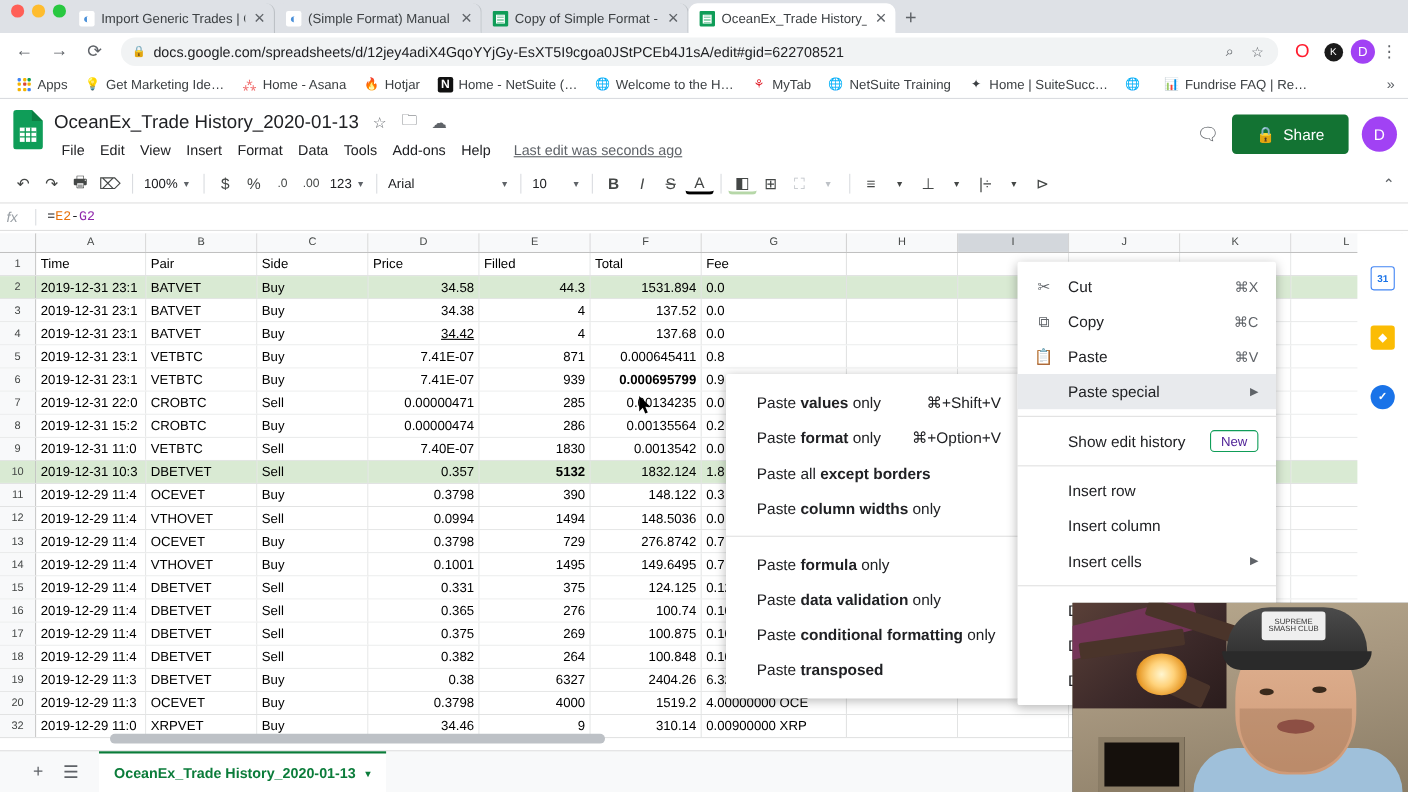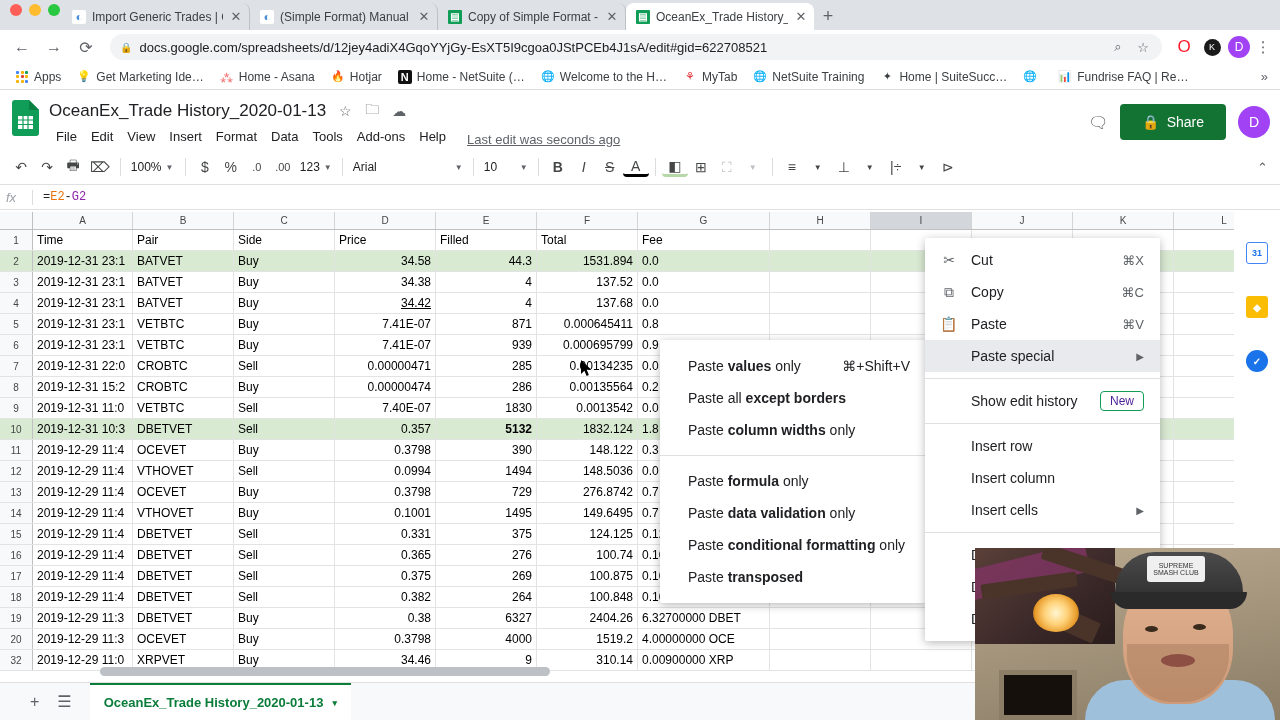--- a/index.html
+++ b/index.html
@@ -60,21 +60,21 @@
   .bm-overflow { margin-left:auto; color:#5f6368; font-size:13px; padding-right:4px; }
 
   
   .sheets { height:calc(720px - 90px); background:#fff; position:relative; }
   .docheader { height:60px; display:flex; align-items:flex-start; padding:8px 10px 0 12px; }
   .sheets-logo { width:27px; height:36px; margin-top:2px; flex:0 0 27px; }
   .titleblock { margin-left:10px; flex:1; }
   .title-row { display:flex; align-items:center; gap:11px; height:26px; }
   .doctitle { font-size:17px; color:#202124; }
   .hicon { font-size:14px; color:#5f6368; width:16px; text-align:center; }
-  .menubar { display:flex; align-items:flex-end; gap:0; margin-top:2px; }
+  .menubar { display:flex; align-items:center; gap:0; margin-top:2px; }
   .menu-item { font-size:13px; color:#202124; padding:3px 7px; border-radius:4px; }
   .lastedit { font-size:13px; color:#5f6368; margin-left:14px; text-decoration:underline; }
   .hdr-right { display:flex; align-items:center; gap:12px; margin-top:6px; }
   .comment-ico { font-size:16px; color:#5f6368; }
   .share-btn { background:#137333; color:#fff; font-size:14px; height:36px; border-radius:4px;
      padding:0 22px; display:flex; align-items:center; gap:7px; }
   .avatar-lg { width:32px; height:32px; border-radius:50%; background:#a142f4; color:#fff;
      font-size:14px; display:flex; align-items:center; justify-content:center; }
 
   .toolbar { height:34px; display:flex; align-items:center; gap:0; padding:0 8px;
@@ -496,21 +496,21 @@
           <div class="cell" style="width: 101px; flex: 0 0 101px;"></div>
           <div class="cell" style="width: 101px; flex: 0 0 101px;"></div>
         </div>
         <div class="row">
           <div class="rh">6</div>
           <div class="cell" style="width: 100px; flex: 0 0 100px;">2019-12-31 23:1</div>
           <div class="cell" style="width: 101px; flex: 0 0 101px;">VETBTC</div>
           <div class="cell" style="width: 101px; flex: 0 0 101px;">Buy</div>
           <div class="cell num" style="width: 101px; flex: 0 0 101px;">7.41E-07</div>
           <div class="cell num" style="width: 101px; flex: 0 0 101px;">939</div>
-          <div class="cell num" style="width: 101px; flex: 0 0 101px;">0.000695799</div>
+          <div class="cell num" style="width: 101px; flex: 0 0 101px; font-weight: bold;">0.000695799</div>
           <div class="cell" style="width: 132px; flex: 0 0 132px;">0.9</div>
           <div class="cell" style="width: 101px; flex: 0 0 101px;"></div>
           <div class="cell" style="width: 101px; flex: 0 0 101px;"></div>
           <div class="cell" style="width: 101px; flex: 0 0 101px;"></div>
           <div class="cell" style="width: 101px; flex: 0 0 101px;"></div>
           <div class="cell" style="width: 101px; flex: 0 0 101px;"></div>
         </div>
         <div class="row">
           <div class="rh">7</div>
           <div class="cell" style="width: 100px; flex: 0 0 100px;">2019-12-31 22:0</div>
@@ -754,20 +754,24 @@
     <div class="sheet-tab">
       <span>OceanEx_Trade History_2020-01-13</span>
       <span class="caret">▾</span>
     </div>
   </div>
 
   <div class="ctxmenu cmenu-sub" id="submenu">
       <div class="smi">
         <span class="lbl">Paste <b>values</b> only</span>
         <span class="short">⌘+Shift+V</span>
+      </div>
+      <div class="smi">
+        <span class="lbl">Paste <b>format</b> only</span>
+        <span class="short">⌘+Option+V</span>
       </div>
       <div class="smi">
         <span class="lbl">Paste all <b>except borders</b></span>
       </div>
       <div class="smi">
         <span class="lbl">Paste <b>column widths</b> only</span>
       </div>
       <div class="cmsep" style="margin: 9px 0px;"></div>
       <div class="smi">
         <span class="lbl">Paste <b>formula</b> only</span>

